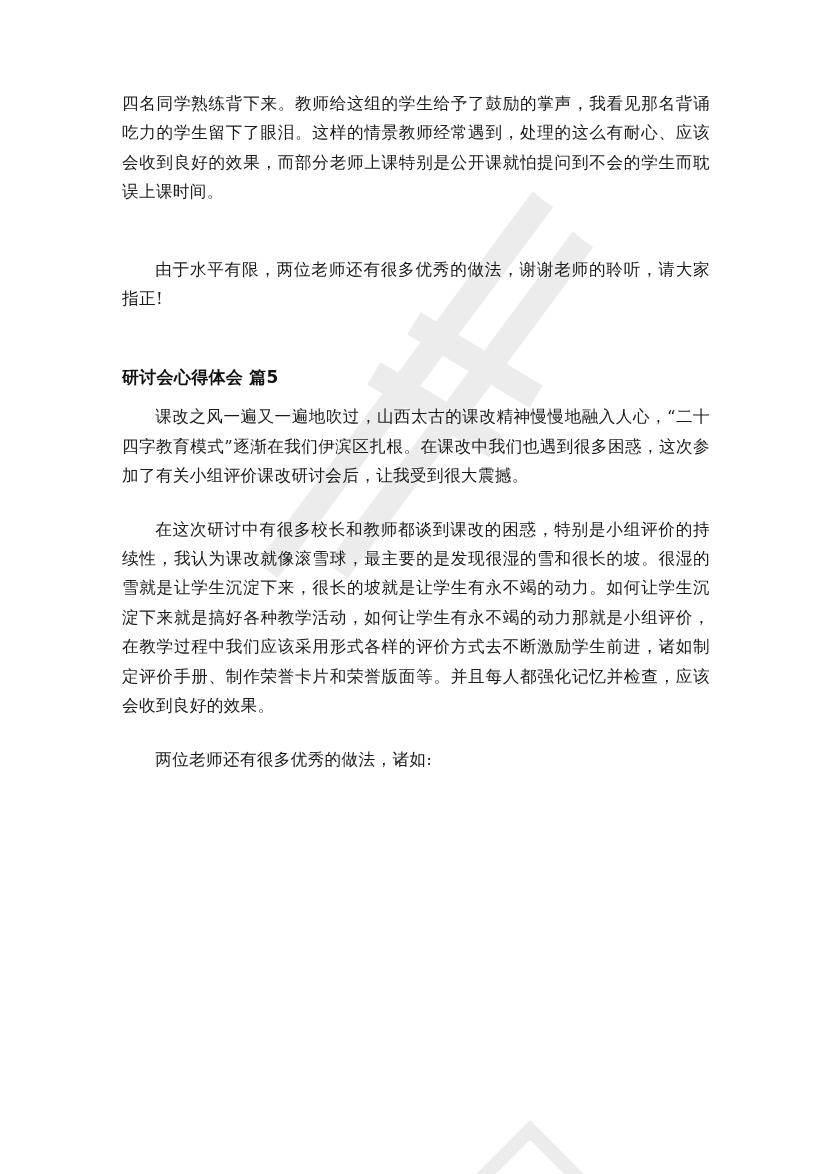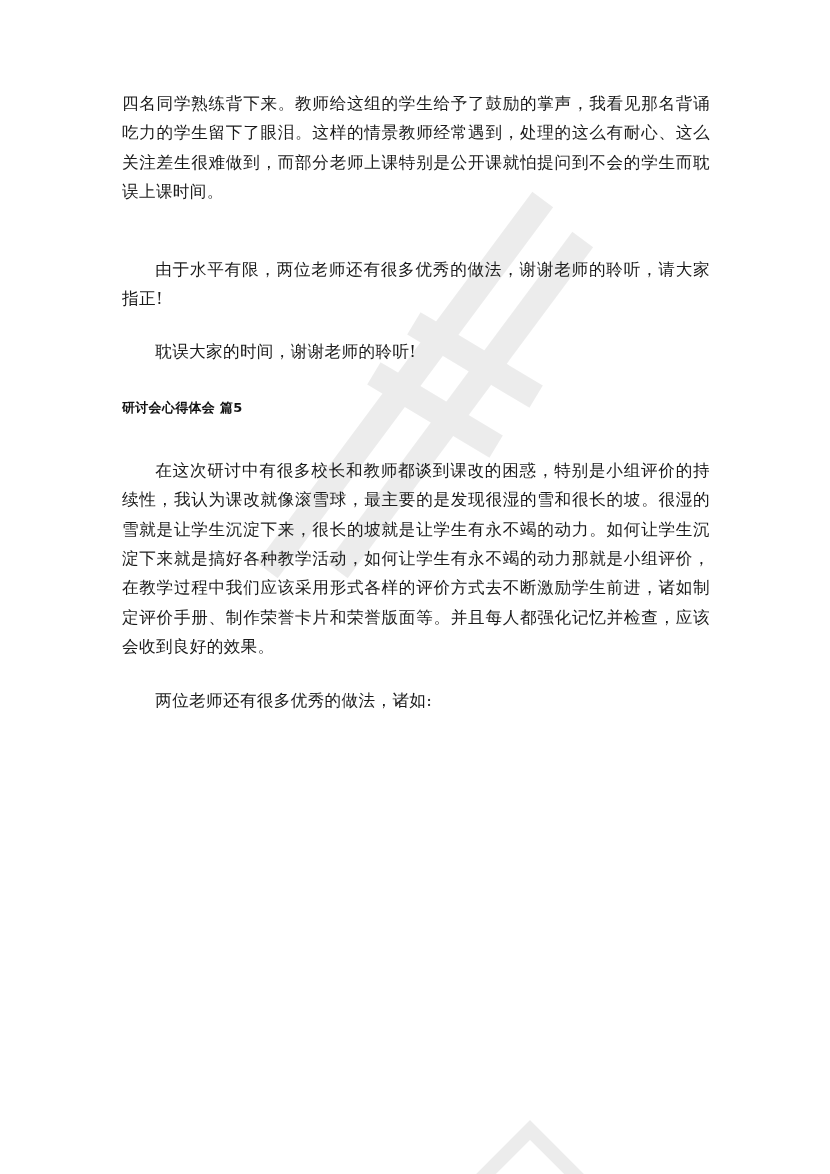--- a/index.html
+++ b/index.html
@@ -41,21 +41,21 @@
       letter-spacing: 0.35px;
       margin: 0;
       text-align: justify;
       text-justify: inter-character;
       word-break: break-all;
     }
     .indent { text-indent: 2em; }
     .gap { height: 24px; }
     .heading {
       font-family: "DejaVu Sans", "Liberation Sans", sans-serif;
-      font-size: 13px;
+      font-size: 17px;
       font-weight: bold;
       line-height: 29px;
       margin: 0;
       letter-spacing: 0.3px;
       color: #111;
     }
   </style>
 </head>
 <body>
 
@@ -71,27 +71,27 @@
   </svg>
   <svg class="watermark wm2" viewBox="0 0 260 120">
     <g fill="none" stroke="#000" stroke-width="14">
       <path d="M20 130 L130 20 L240 130"></path>
       <path d="M90 110 L130 70"></path>
       <path d="M110 100 L170 90"></path>
     </g>
   </svg>
 
   <div class="content">
-    <p class="para">四名同学熟练背下来。教师给这组的学生给予了鼓励的掌声，我看见那名背诵吃力的学生留下了眼泪。这样的情景教师经常遇到，处理的这么有耐心、这么关注差生很难做到，而部分老师上课特别是公开课就怕提问到不会的学生而耽误上课时间。</p>
+    <p class="para">四名同学熟练背下来。教师给这组的学生给予了鼓励的掌声，我看见那名背诵吃力的学生留下了眼泪。这样的情景教师经常遇到，处理的这么有耐心、应该会收到良好的效果，而部分老师上课特别是公开课就怕提问到不会的学生而耽误上课时间。</p>
     <div class="gap"></div>
     <div class="gap"></div>
     <p class="para indent">由于水平有限，两位老师还有很多优秀的做法，谢谢老师的聆听，请大家指正!</p>
     <div class="gap"></div>
-    <p class="para indent">耽误大家的时间，谢谢老师的聆听!</p>
     <div class="gap" style="height:26px"></div>
     <h2 class="heading">研讨会心得体会 篇5</h2>
     <div class="gap" style="height:10px"></div>
+    <p class="para indent">课改之风一遍又一遍地吹过，山西太古的课改精神慢慢地融入人心，“二十四字教育模式”逐渐在我们伊滨区扎根。在课改中我们也遇到很多困惑，这次参加了有关小组评价课改研讨会后，让我受到很大震撼。</p>
     <div class="gap"></div>
     <p class="para indent">在这次研讨中有很多校长和教师都谈到课改的困惑，特别是小组评价的持续性，我认为课改就像滚雪球，最主要的是发现很湿的雪和很长的坡。很湿的雪就是让学生沉淀下来，很长的坡就是让学生有永不竭的动力。如何让学生沉淀下来就是搞好各种教学活动，如何让学生有永不竭的动力那就是小组评价，在教学过程中我们应该采用形式各样的评价方式去不断激励学生前进，诸如制定评价手册、制作荣誉卡片和荣誉版面等。并且每人都强化记忆并检查，应该会收到良好的效果。</p>
     <div class="gap"></div>
     <p class="para indent">两位老师还有很多优秀的做法，诸如:</p>
   </div>
 </div>
 
 </body></html>

